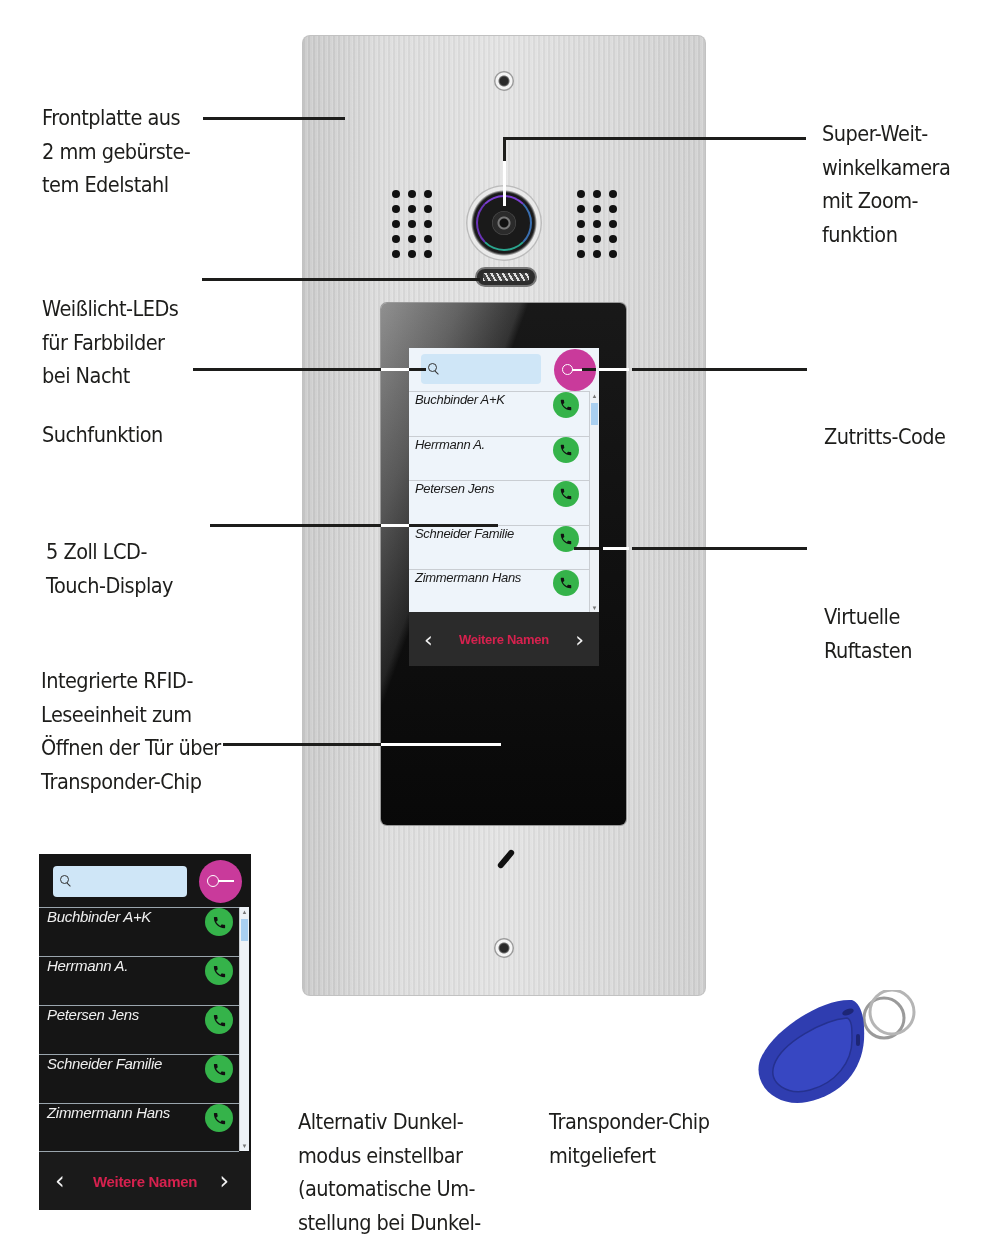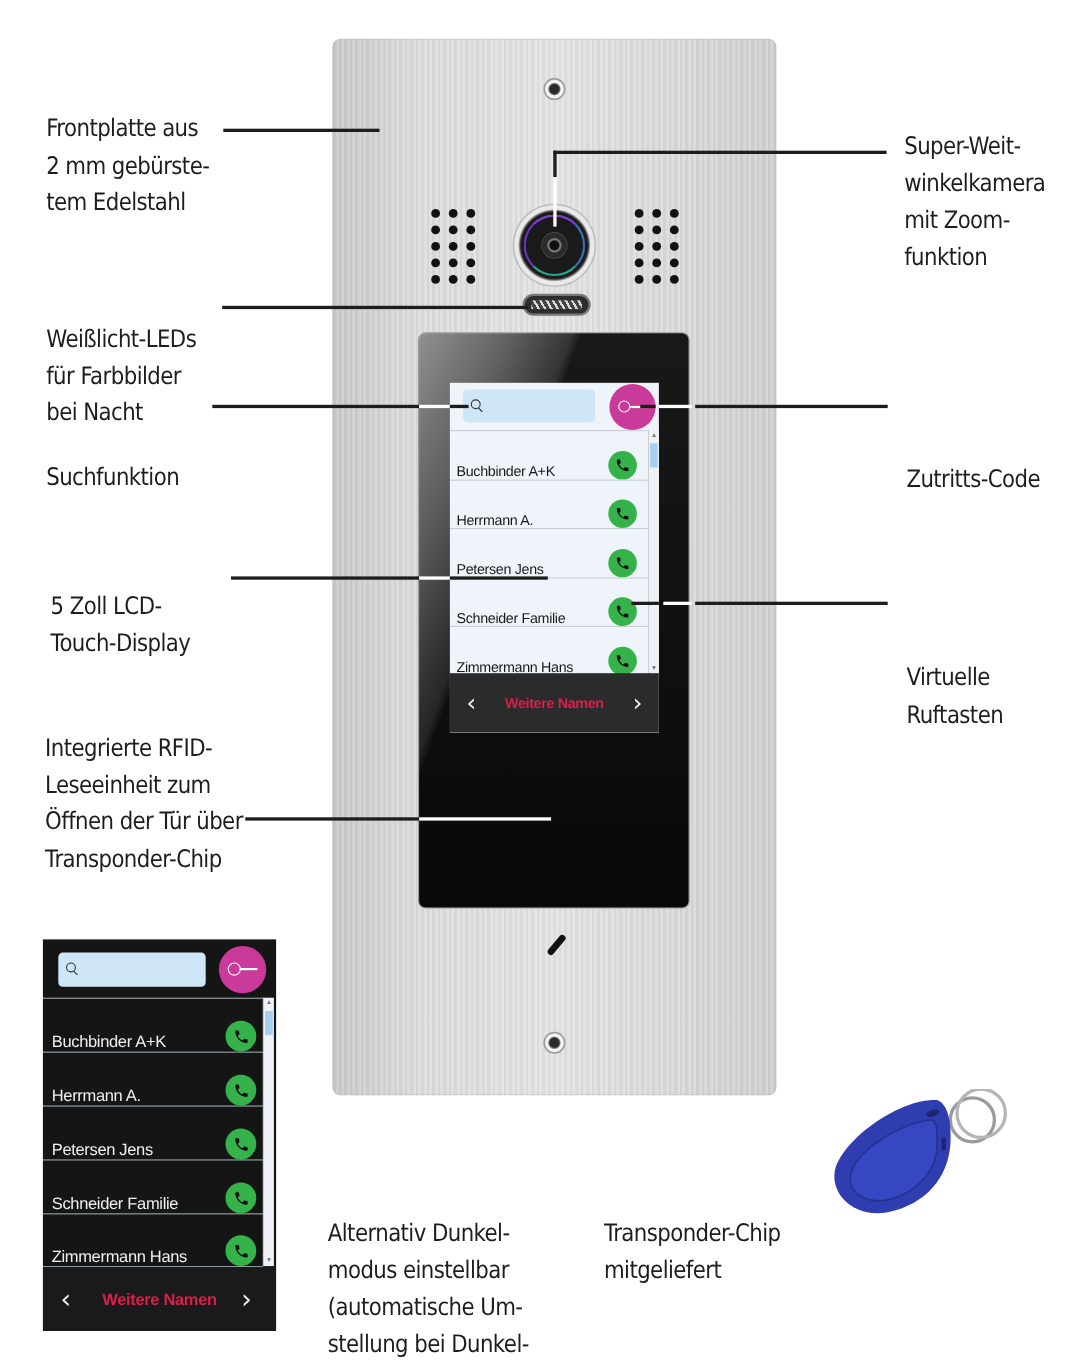--- a/index.html
+++ b/index.html
@@ -57,21 +57,21 @@
   .ui.dark { left: 39px; top: 854px; width: 212px; height: 356px; background: #151515; }
   .ui .search { position: absolute; background: #cfe6f7; border-radius: 4px; display: flex; align-items: center; }
   .ui .search-ic { position: absolute; width: 7px; height: 7px; border: 1.4px solid #333; border-radius: 50%; }
   .ui .search-ic::after { content: ""; position: absolute; width: 5px; height: 1.4px; background: #333;
                           transform: rotate(45deg); left: 5px; top: 8px; }
   .ui .key { position: absolute; border-radius: 50%; background: #c93a9b; }
   .key-glyph { position: absolute; border: 1.6px solid #fff; border-radius: 50%; }
   .key-shaft { position: absolute; height: 1.6px; background: #fff; }
 
   .ui .list { position: absolute; left: 0; }
-  .ui .row { position: relative; display: flex; align-items: flex-end; box-sizing: border-box; border-top: 1.5px solid #c9cdd2; }
+  .ui .row { position: relative; display: flex; align-items: flex-start; box-sizing: border-box; border-top: 1.5px solid #c9cdd2; font-style: italic; }
   .ui .row .name { flex: 1; font-family: "Liberation Sans", sans-serif; letter-spacing: -0.3px; }
   .ui .call { border-radius: 50%; background: #35b34a; display: flex; align-items: center; justify-content: center; }
   .ui .call svg { display: block; }
 
   .ui .scroll { position: absolute; background: #eef2f6; border-left: 1px solid #c9cdd2; }
   .ui .scroll .thumb { position: absolute; left: 1px; right: 1px; background: #a9cff0; }
   .ui .scroll .arr { position: absolute; left: 0; right: 0; font-size: 6px; text-align: center; color: #777; line-height: 8px; }
 
   .ui .footer { position: absolute; left: 0; right: 0; bottom: 0; background: #2b2b2b; display: flex;
                 align-items: center; justify-content: center; }

